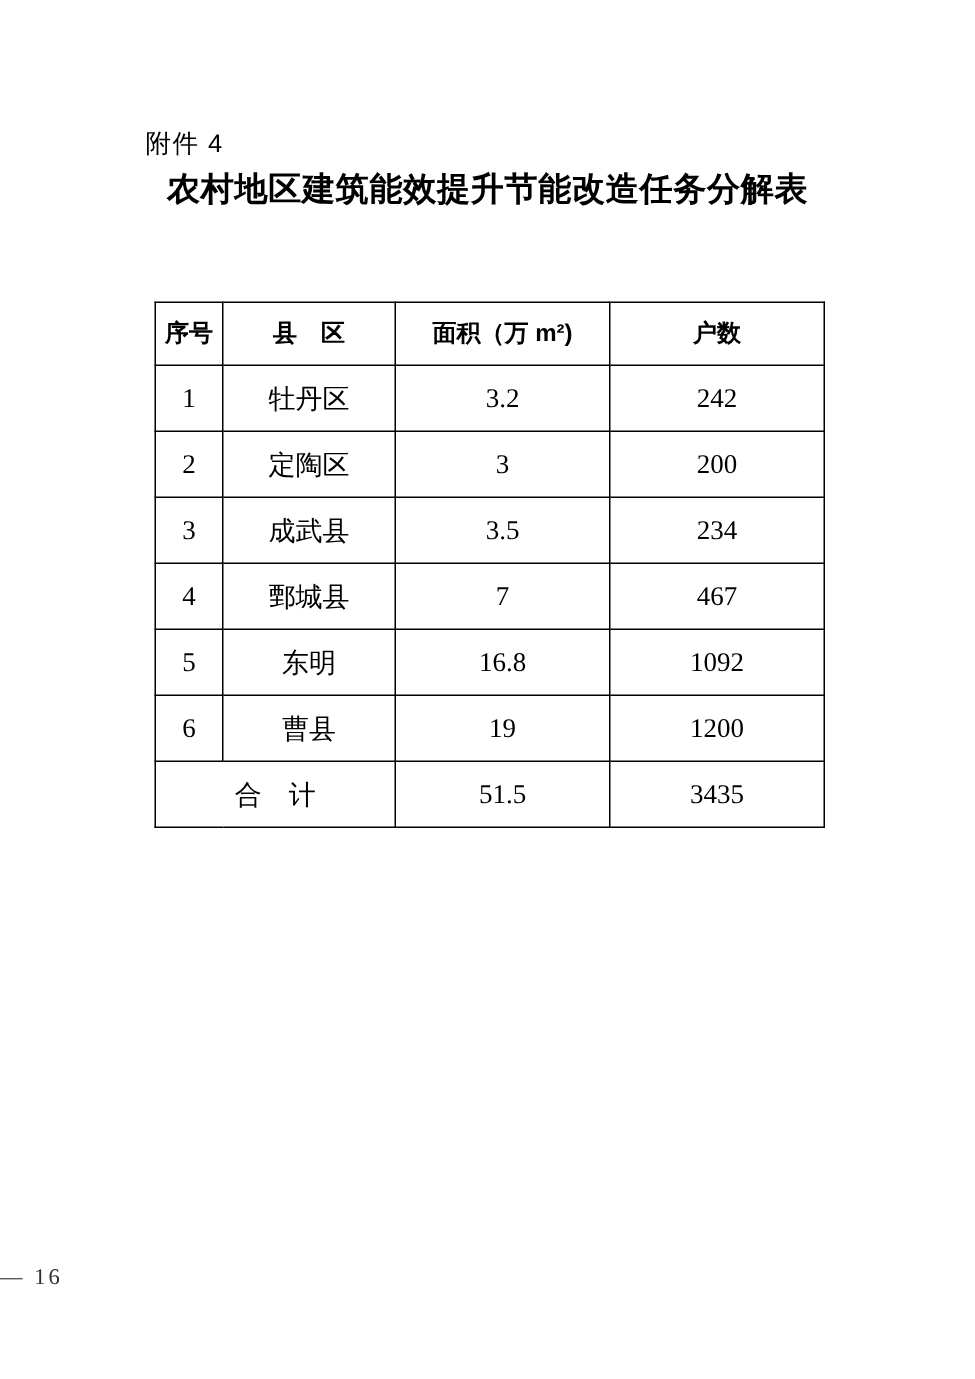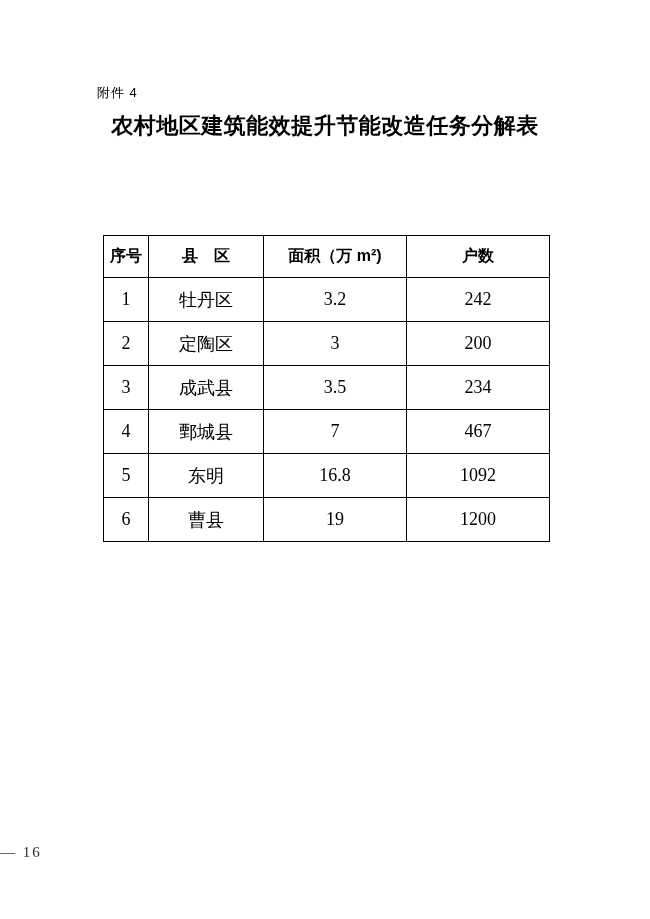--- a/index.html
+++ b/index.html
@@ -13,21 +13,21 @@
     position: relative;
     color: #000000;
     font-family: "Liberation Serif", serif;
     overflow: hidden;
   }
   .attachment-label {
     position: absolute;
     left: 97px;
     top: 84px;
     font-family: "Liberation Sans", sans-serif;
-    font-size: 13px;
+    font-size: 17px;
     letter-spacing: 1px;
   }
   .title-block {
     position: absolute;
     left: 0;
     top: 111px;
     width: 650px;
     text-align: center;
     font-family: "Liberation Serif", serif;
     font-weight: bold;
@@ -35,21 +35,20 @@
     line-height: 30px;
     letter-spacing: 0.5px;
   }
   table.task-table {
     position: absolute;
     left: 103px;
     top: 201px;
     border-collapse: collapse;
     table-layout: fixed;
     width: 446px;
-    margin-top: 34px;
   }
   table.task-table th,
   table.task-table td {
     border: 1px solid #000000;
     text-align: center;
     vertical-align: middle;
     padding: 0;
     overflow: hidden;
   }
   table.task-table th {
@@ -132,16 +131,21 @@
       <td class="col-county">东明</td>
       <td>16.8</td>
       <td>1092</td>
     </tr>
     <tr>
       <td class="col-no">6</td>
       <td class="col-county">曹县</td>
       <td>19</td>
       <td>1200</td>
     </tr>
+    <tr>
+      <td colspan="2" class="total-label">合　计</td>
+      <td>51.5</td>
+      <td>3435</td>
+    </tr>
   </tbody>
 </table>
 
 <div class="page-footer">— 16</div>
 
 </body></html>

